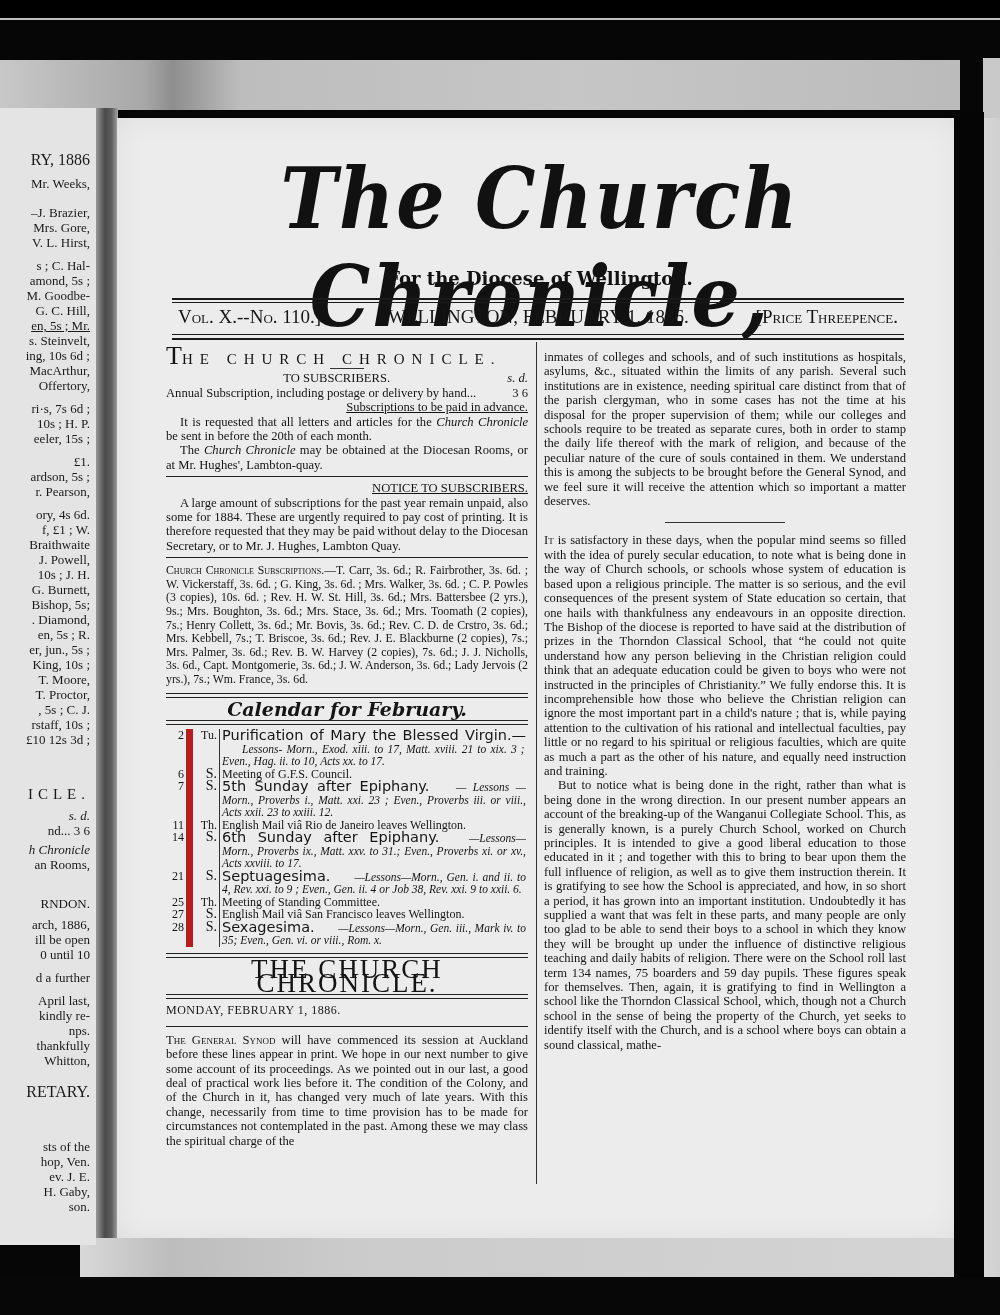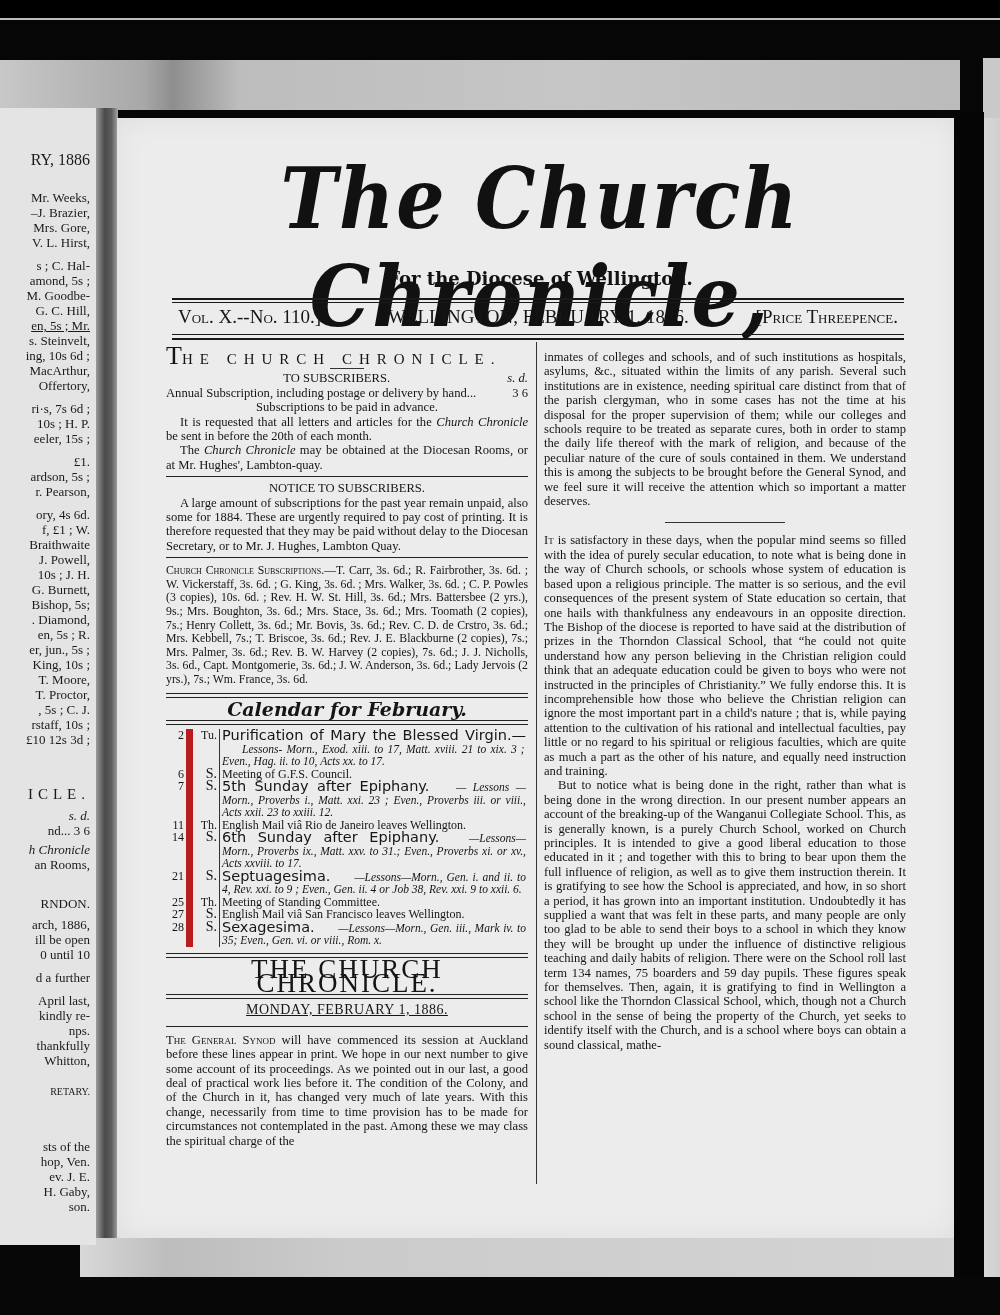--- a/index.html
+++ b/index.html
@@ -56,57 +56,57 @@
   .rule { position: absolute; background: #1a1a1a; }
   .dateline {
     position: absolute; left: 178px; top: 305px; width: 720px; height: 24px;
     font-size: 19px; display: flex; justify-content: space-between; align-items: center;
   }
   .dateline span { white-space: nowrap; }
   .sc { font-variant: small-caps; }
 
   .col { position: absolute; font-size: 12.6px; line-height: 14.4px; text-align: justify; }
   .col p { margin: 0; }
-  .center { text-align: center; }
+  .center { text-align: right; text-decoration: underline; }
   .colrule { position:absolute; left: 536px; top: 342px; width: 1px; height: 842px; background:#333; }
 
   .spaced-head { font-size: 15px; letter-spacing: 7px; margin-bottom: 2px; }
   .spaced-head .big { font-size: 26px; letter-spacing: 0; line-height: 20px; }
   .sd-row { display:flex; justify-content: space-between; }
   .hr { height: 1px; background: #222; margin: 4px 0; }
   .hr2 { height: 3px; border-top: 1px solid #222; border-bottom: 1px solid #222; margin: 4px 0; }
 
   .cal-head { font-family: "DejaVu Serif", serif; font-weight: bold; font-style: italic; font-size: 19px; text-align: center; margin: 4px 0; }
   .cal-table { width: 100%; border-collapse: collapse; font-size: 12px; line-height: 12.5px; }
   .cal-table td { vertical-align: top; padding: 0 2px; }
   .cal-day { width: 16px; text-align: right; }
   .cal-wd { width: 22px; text-align: right; border-left: 7px solid #b91c1c; border-right: 1px solid #333; }
   .cal-title { font-family: "DejaVu Sans", sans-serif; font-size: 14.5px; }
   .cal-desc { font-size: 11.5px; padding-left: 20px !important; }
   .cal-plain { font-size: 12px; }
   .big-cc { font-size: 27px; letter-spacing: 2px; text-align: center; margin: 4px 0 2px; }
-  .small-date { font-size: 14px; text-align:center; letter-spacing: 0.5px; text-decoration: underline; }
+  .small-date { font-size: 12px; letter-spacing: 0.5px; }
   .indent { text-indent: 14px; }
   .short-rule { width: 90px; height: 2px; background: #333; margin: 6px auto; }
 </style>
 </head>
 <body>
 
 <div class="film-top"></div>
 <div class="film-edge"></div>
 <div class="scan-band"></div>
 <div class="scan-band-right"></div>
 <div class="right-strip"></div>
 <div class="bottom-band"></div>
 <div class="bottom-black"></div>
 
 <div class="left-page">
   <div id="lp-lines">
       <div class="lp-line" style="font-size: 16px; top: 44px; right: 6px;">RY, 1886</div>
-      <div class="lp-line" style="top: 82px; right: 6px;">Mr. Weeks,</div>
+      <div class="lp-line" style="top: 68px; right: 6px;">Mr. Weeks,</div>
       <div class="lp-line" style="top: 97px; right: 6px;">–J. Brazier,</div>
       <div class="lp-line" style="top: 112px; right: 6px;">Mrs. Gore,</div>
       <div class="lp-line" style="top: 127px; right: 6px;">V. L. Hirst,</div>
       <div class="lp-line" style="top: 150px; right: 6px; margin-left: 17px;">s ; C. Hal-</div>
       <div class="lp-line" style="top: 165px; right: 6px;">amond, 5s ;</div>
       <div class="lp-line" style="top: 180px; right: 6px;">M. Goodbe-</div>
       <div class="lp-line" style="top: 195px; right: 6px;">G. C. Hill,</div>
       <div class="lp-line" style="top: 210px; right: 6px; text-decoration: underline;">en, 5s ; Mr.</div>
       <div class="lp-line" style="top: 225px; right: 6px;">s. Steinvelt,</div>
       <div class="lp-line" style="top: 240px; right: 6px;">ing, 10s 6d ;</div>
@@ -142,21 +142,21 @@
       <div class="lp-line" style="top: 788px; right: 6px;">RNDON.</div>
       <div class="lp-line" style="top: 809px; right: 6px;">arch, 1886,</div>
       <div class="lp-line" style="top: 824px; right: 6px;">ill be open</div>
       <div class="lp-line" style="top: 839px; right: 6px;">0 until 10</div>
       <div class="lp-line" style="top: 862px; right: 6px;">d a further</div>
       <div class="lp-line" style="top: 885px; right: 6px;">April last,</div>
       <div class="lp-line" style="top: 900px; right: 6px;">kindly re-</div>
       <div class="lp-line" style="top: 915px; right: 6px;">nps.</div>
       <div class="lp-line" style="top: 930px; right: 6px;">thankfully</div>
       <div class="lp-line" style="top: 945px; right: 6px;">Whitton,</div>
-      <div class="lp-line" style="font-size: 10px; top: 976px; right: 6px;">RETARY.</div>
+      <div class="lp-line" style="font-size: 16px; top: 976px; right: 6px;">RETARY.</div>
       <div class="lp-line" style="top: 1031px; right: 6px;">sts of the</div>
       <div class="lp-line" style="top: 1046px; right: 6px;">hop, Ven.</div>
       <div class="lp-line" style="top: 1061px; right: 6px;">ev. J. E.</div>
       <div class="lp-line" style="top: 1076px; right: 6px;">H. Gaby,</div>
       <div class="lp-line" style="top: 1091px; right: 6px;">son.</div>
       <div class="lp-line" style="top: 1136px; right: 6px;">ton Quay,</div>
     </div>
 </div>
 <div class="left-shadow"></div>
 

